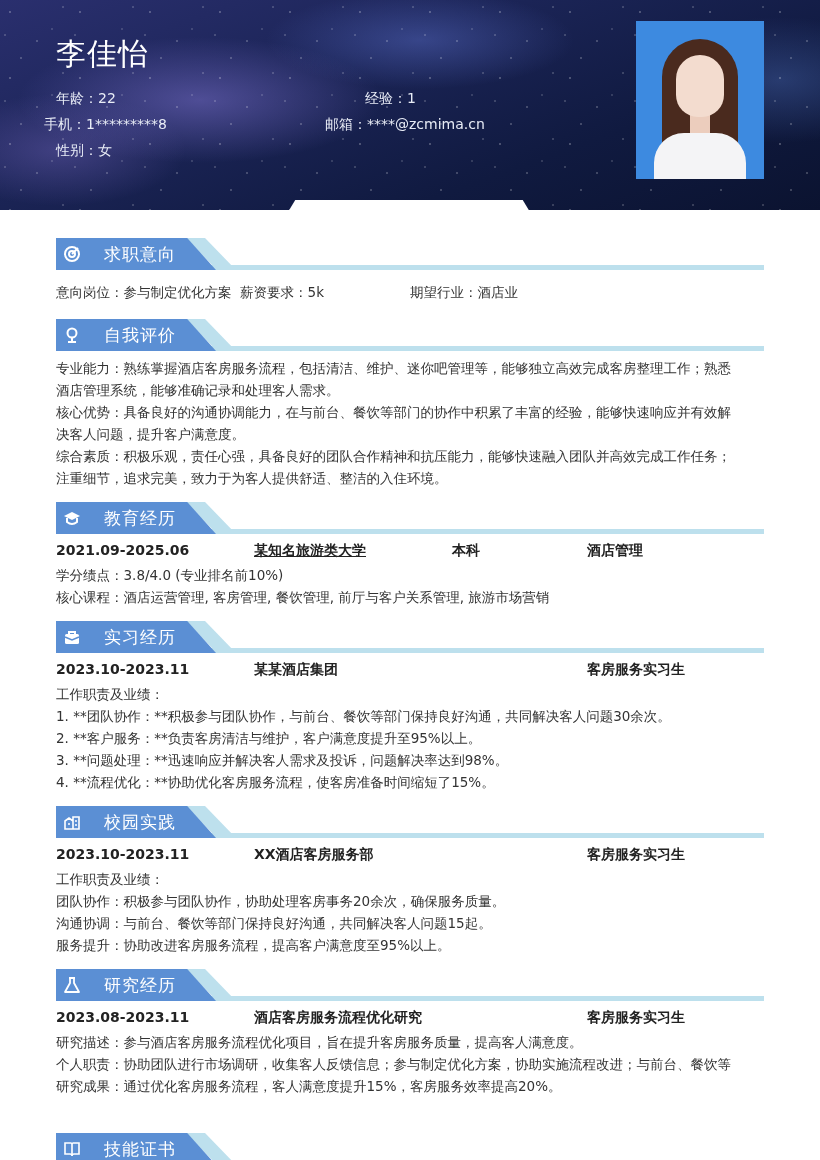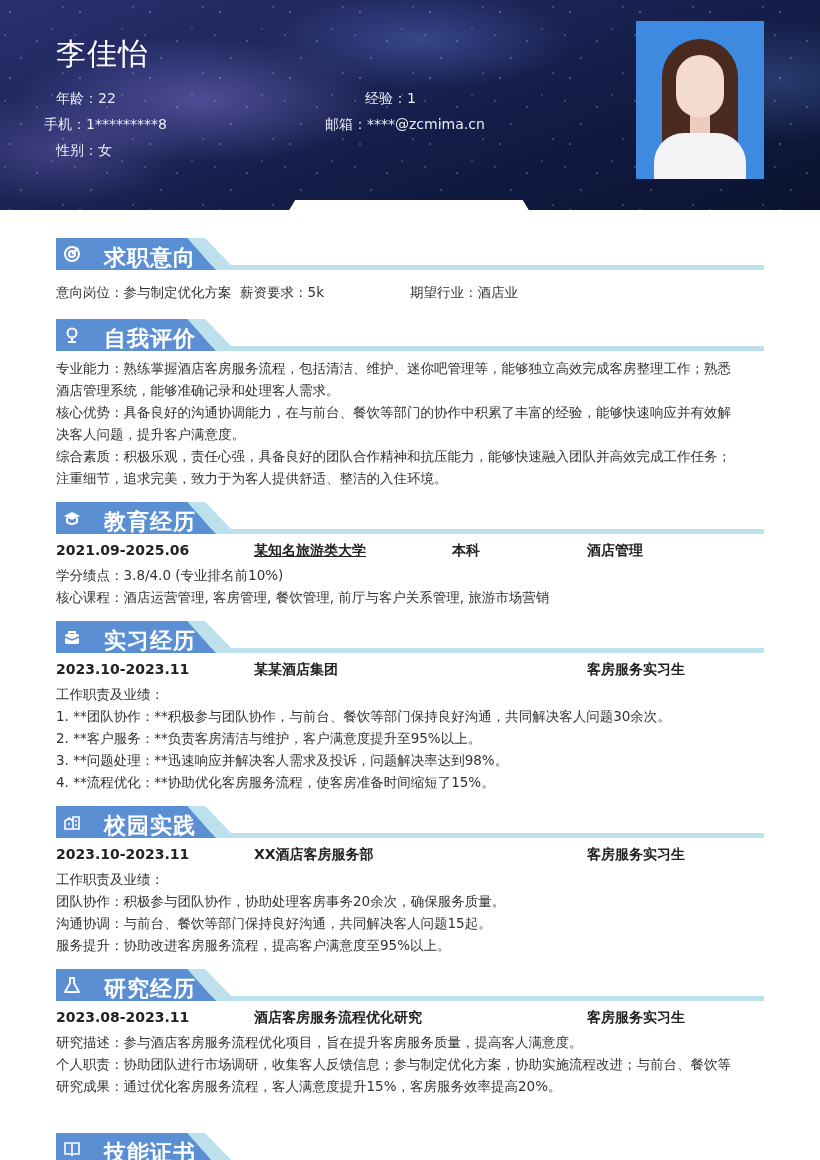--- a/index.html
+++ b/index.html
@@ -51,21 +51,21 @@
   .sh-stripe {
     position: absolute; left: 130px; top: 0; width: 50px; height: 32px; background: #bde0ed;
     clip-path: polygon(0 0, 38% 0, 100% 100%, 62% 100%);
   }
   .sh-block {
     position: absolute; left: 0; top: 0; width: 160px; height: 32px; background: #5b8fd4;
     clip-path: polygon(0 0, 82% 0, 100% 100%, 0 100%);
   }
   .sh-icon { position: absolute; left: 6px; top: 6px; width: 20px; height: 20px; }
   .sh-title {
-    position: absolute; left: 48px; top: 5px; font-size: 22px; font-weight: bold; color: #ffffff; letter-spacing: 1px;
+    position: absolute; left: 48px; top: 5px; font-size: 17px; font-weight: normal; color: #ffffff; letter-spacing: 1px;
   }
 
   .text { position: absolute; left: 56px; width: 710px; font-size: 13.5px; line-height: 22px; color: #333333; }
   .row { position: absolute; left: 56px; font-size: 14px; font-weight: bold; color: #222222; white-space: nowrap; }
   .line { white-space: nowrap; }
 </style>
 </head>
 <body>
 
 <div class="header">

